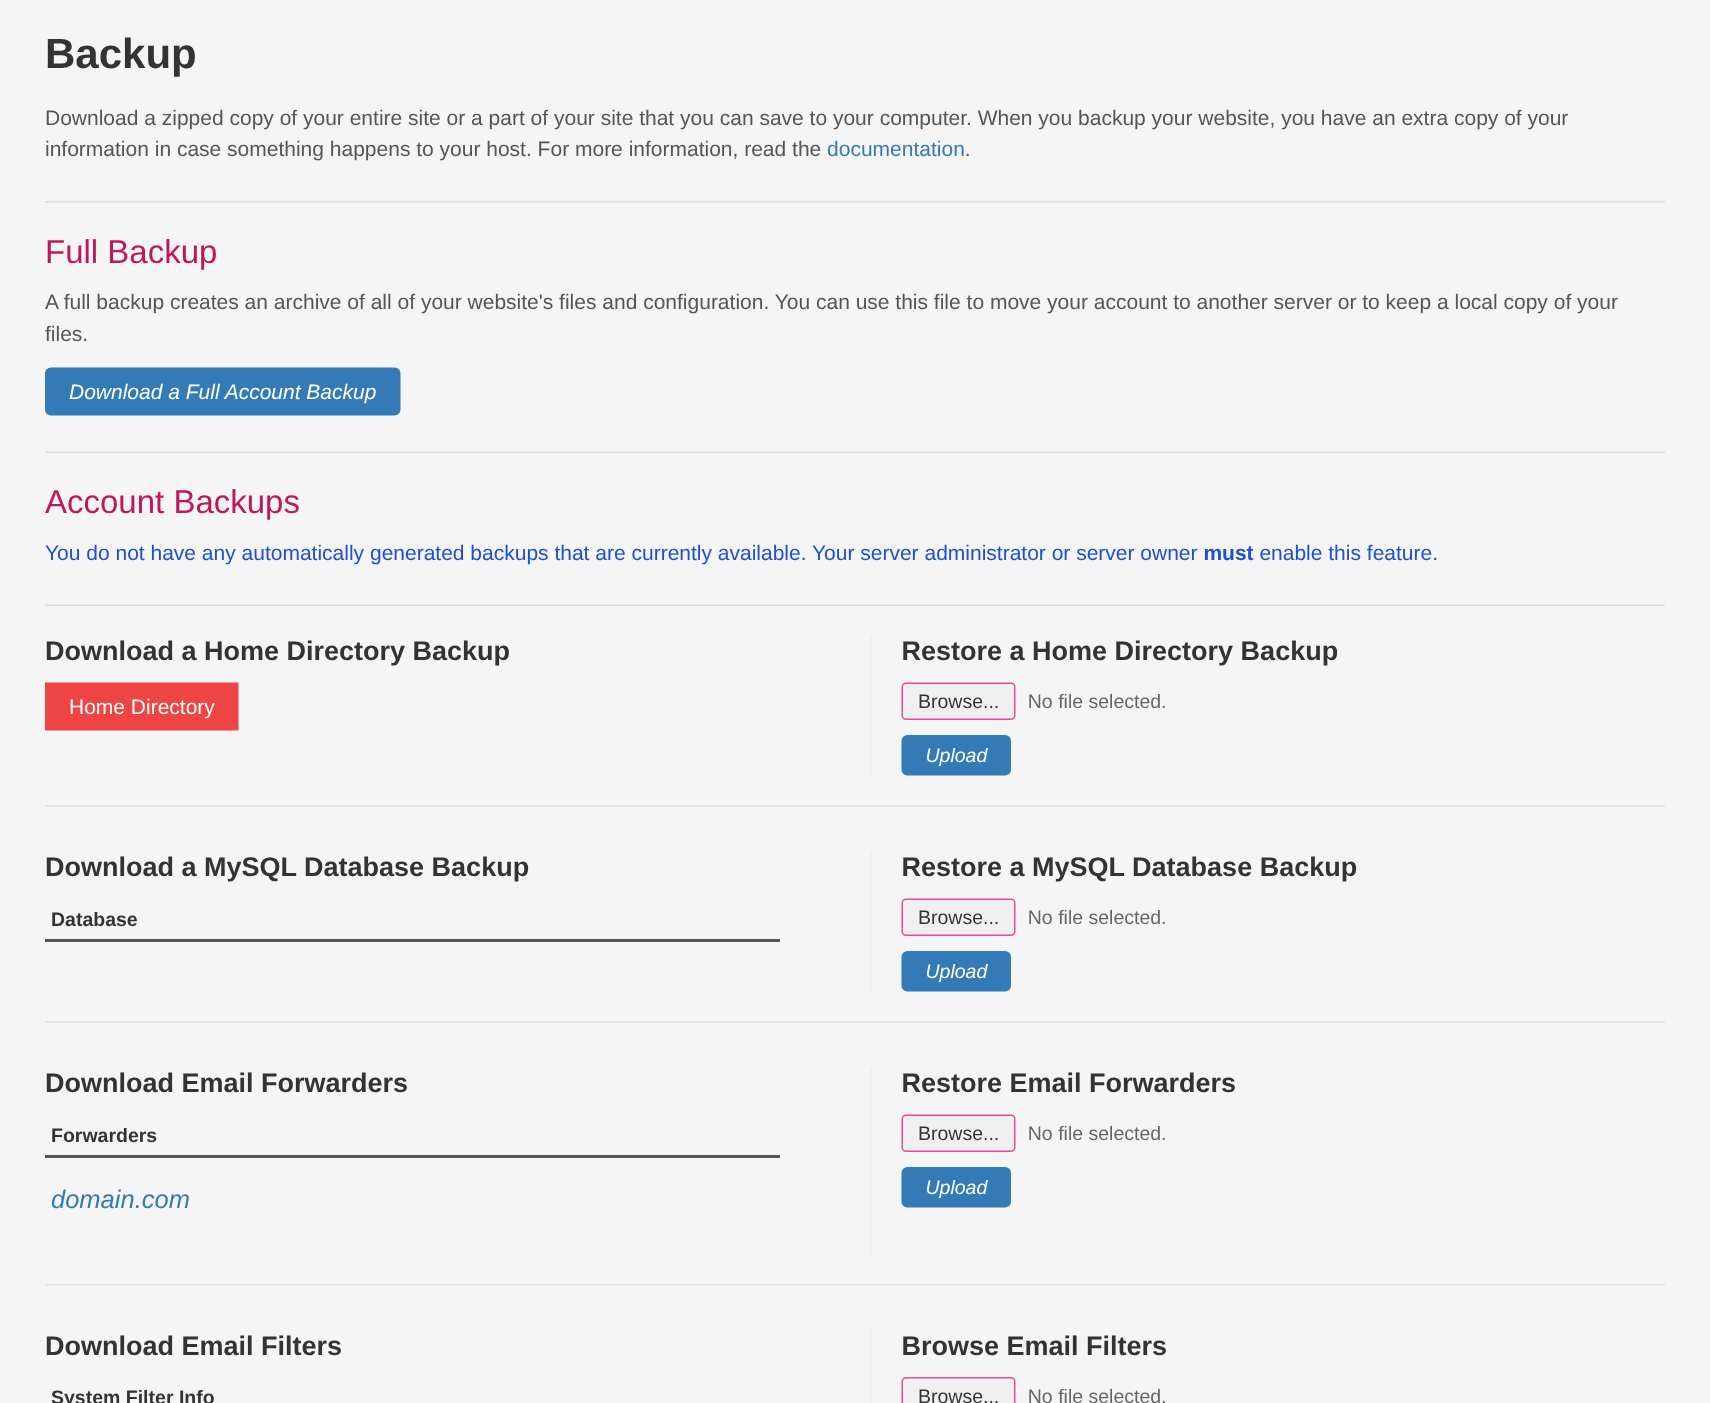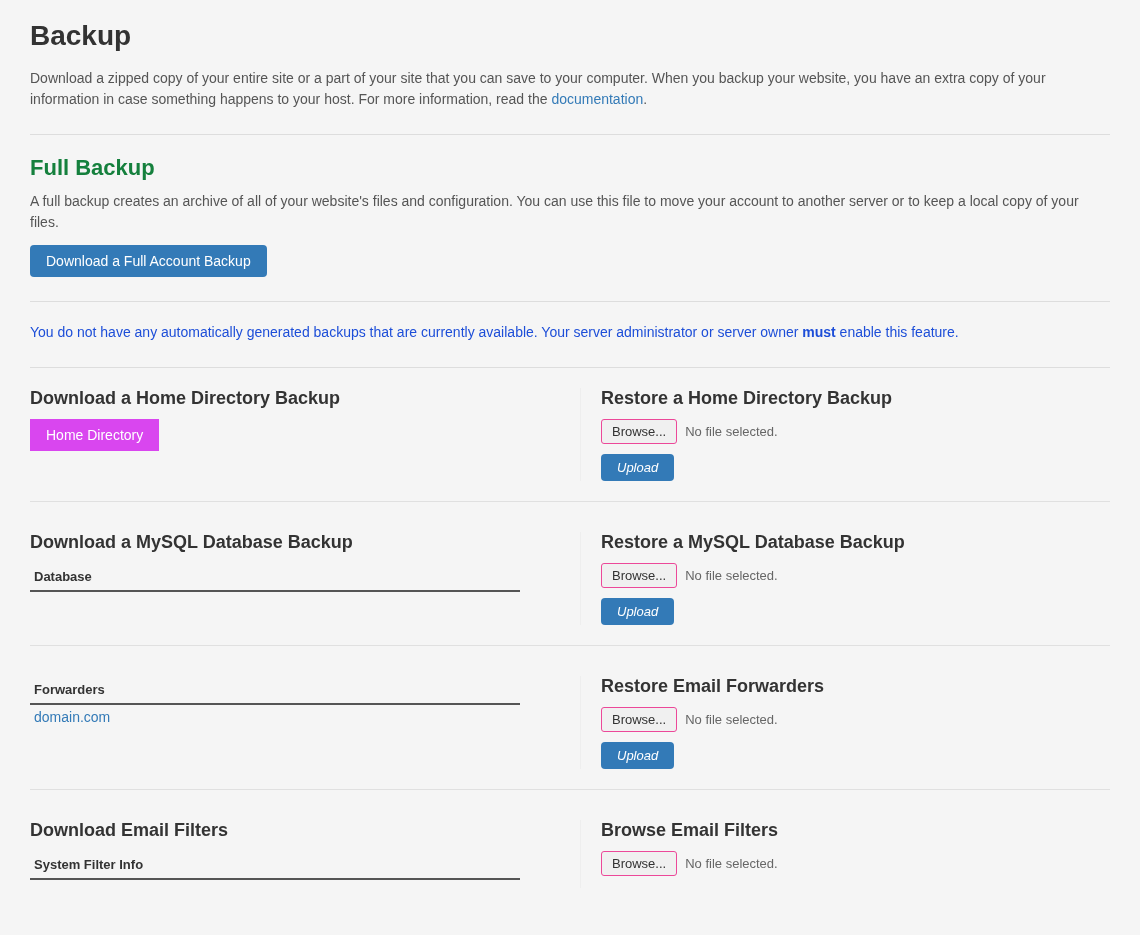--- a/index.html
+++ b/index.html
@@ -16,22 +16,22 @@
       width: 1140px;
     }
     h1 {
       font-size: 28px;
       font-weight: bold;
       color: #333;
       margin-bottom: 16px;
     }
     h2 {
       font-size: 22px;
-      font-weight: bold;
-      color: #15803d;
+      font-weight: normal;
+      color: #be185d;
       margin-bottom: 10px;
     }
     h3 {
       font-size: 18px;
       font-weight: bold;
       color: #333;
       margin-bottom: 10px;
     }
     p {
       color: #555;
@@ -51,20 +51,21 @@
       margin: 20px 0;
     }
     .btn-primary {
       background-color: #337ab7;
       color: white;
       border: none;
       padding: 8px 16px;
       border-radius: 4px;
       cursor: pointer;
       font-size: 14px;
+      font-style: italic;
     }
     .partial-left {
       padding-right: 40px;
     }
     .partial-right {
       padding-left: 20px;
       border-left: 1px solid #eee;
     }
     .file-input-row {
       display: flex;
@@ -102,37 +103,38 @@
     }
     .table-like th {
       text-align: left;
       font-weight: bold;
       font-size: 13px;
       padding: 6px 4px;
       border-bottom: 2px solid #555;
       color: #333;
     }
     .table-like td {
-      padding: 4px 4px;
-      font-size: 14px;
+      padding: 18px 4px;
+      font-size: 17px;
+      font-style: italic;
     }
     .table-row-link td {
       color: #337ab7;
     }
     .account-backups-text {
       color: #1d4ed8;
       font-size: 14px;
       line-height: 1.5;
     }
     strong {
       font-weight: bold;
     }
     .home-dir-btn {
       display: inline-block;
-      background-color: #d946ef;
+      background-color: #ef4444;
       color: white;
       border: none;
       padding: 8px 16px;
       border-radius: 0;
       cursor: pointer;
       font-size: 14px;
     }
     .partial-row {
       display: grid;
       grid-template-columns: 1fr 1fr;
@@ -160,20 +162,21 @@
 
 <div class="section">
   <h2>Full Backup</h2>
   <p>A full backup creates an archive of all of your website's files and configuration. You can use this file to move your account to another server or to keep a local copy of your files.</p>
   <button class="btn-primary">Download a Full Account Backup</button>
 </div>
 
 <hr class="divider">
 
 <div class="section">
+  <h2>Account Backups</h2>
   <p class="account-backups-text">
     <span>You do not have any automatically generated backups that are currently available. Your server administrator or server owner </span><strong>must</strong><span> enable this feature.</span>
   </p>
 </div>
 
 <hr class="divider">
 
 <div class="section">
 
   <div class="partial-row">
@@ -209,20 +212,21 @@
       <div class="file-input-row">
         <button class="browse-btn">Browse...</button>
         <span class="no-file-text">No file selected.</span>
       </div>
       <button class="upload-btn">Upload</button>
     </div>
   </div>
 
   <div class="partial-row">
     <div class="partial-left">
+      <h3>Download Email Forwarders</h3>
       <table class="table-like">
         <thead>
           <tr>
             <th>Forwarders</th>
           </tr>
         </thead>
         <tbody>
           <tr class="table-row-link">
             <td><a href="#">domain.com</a></td>
           </tr>

